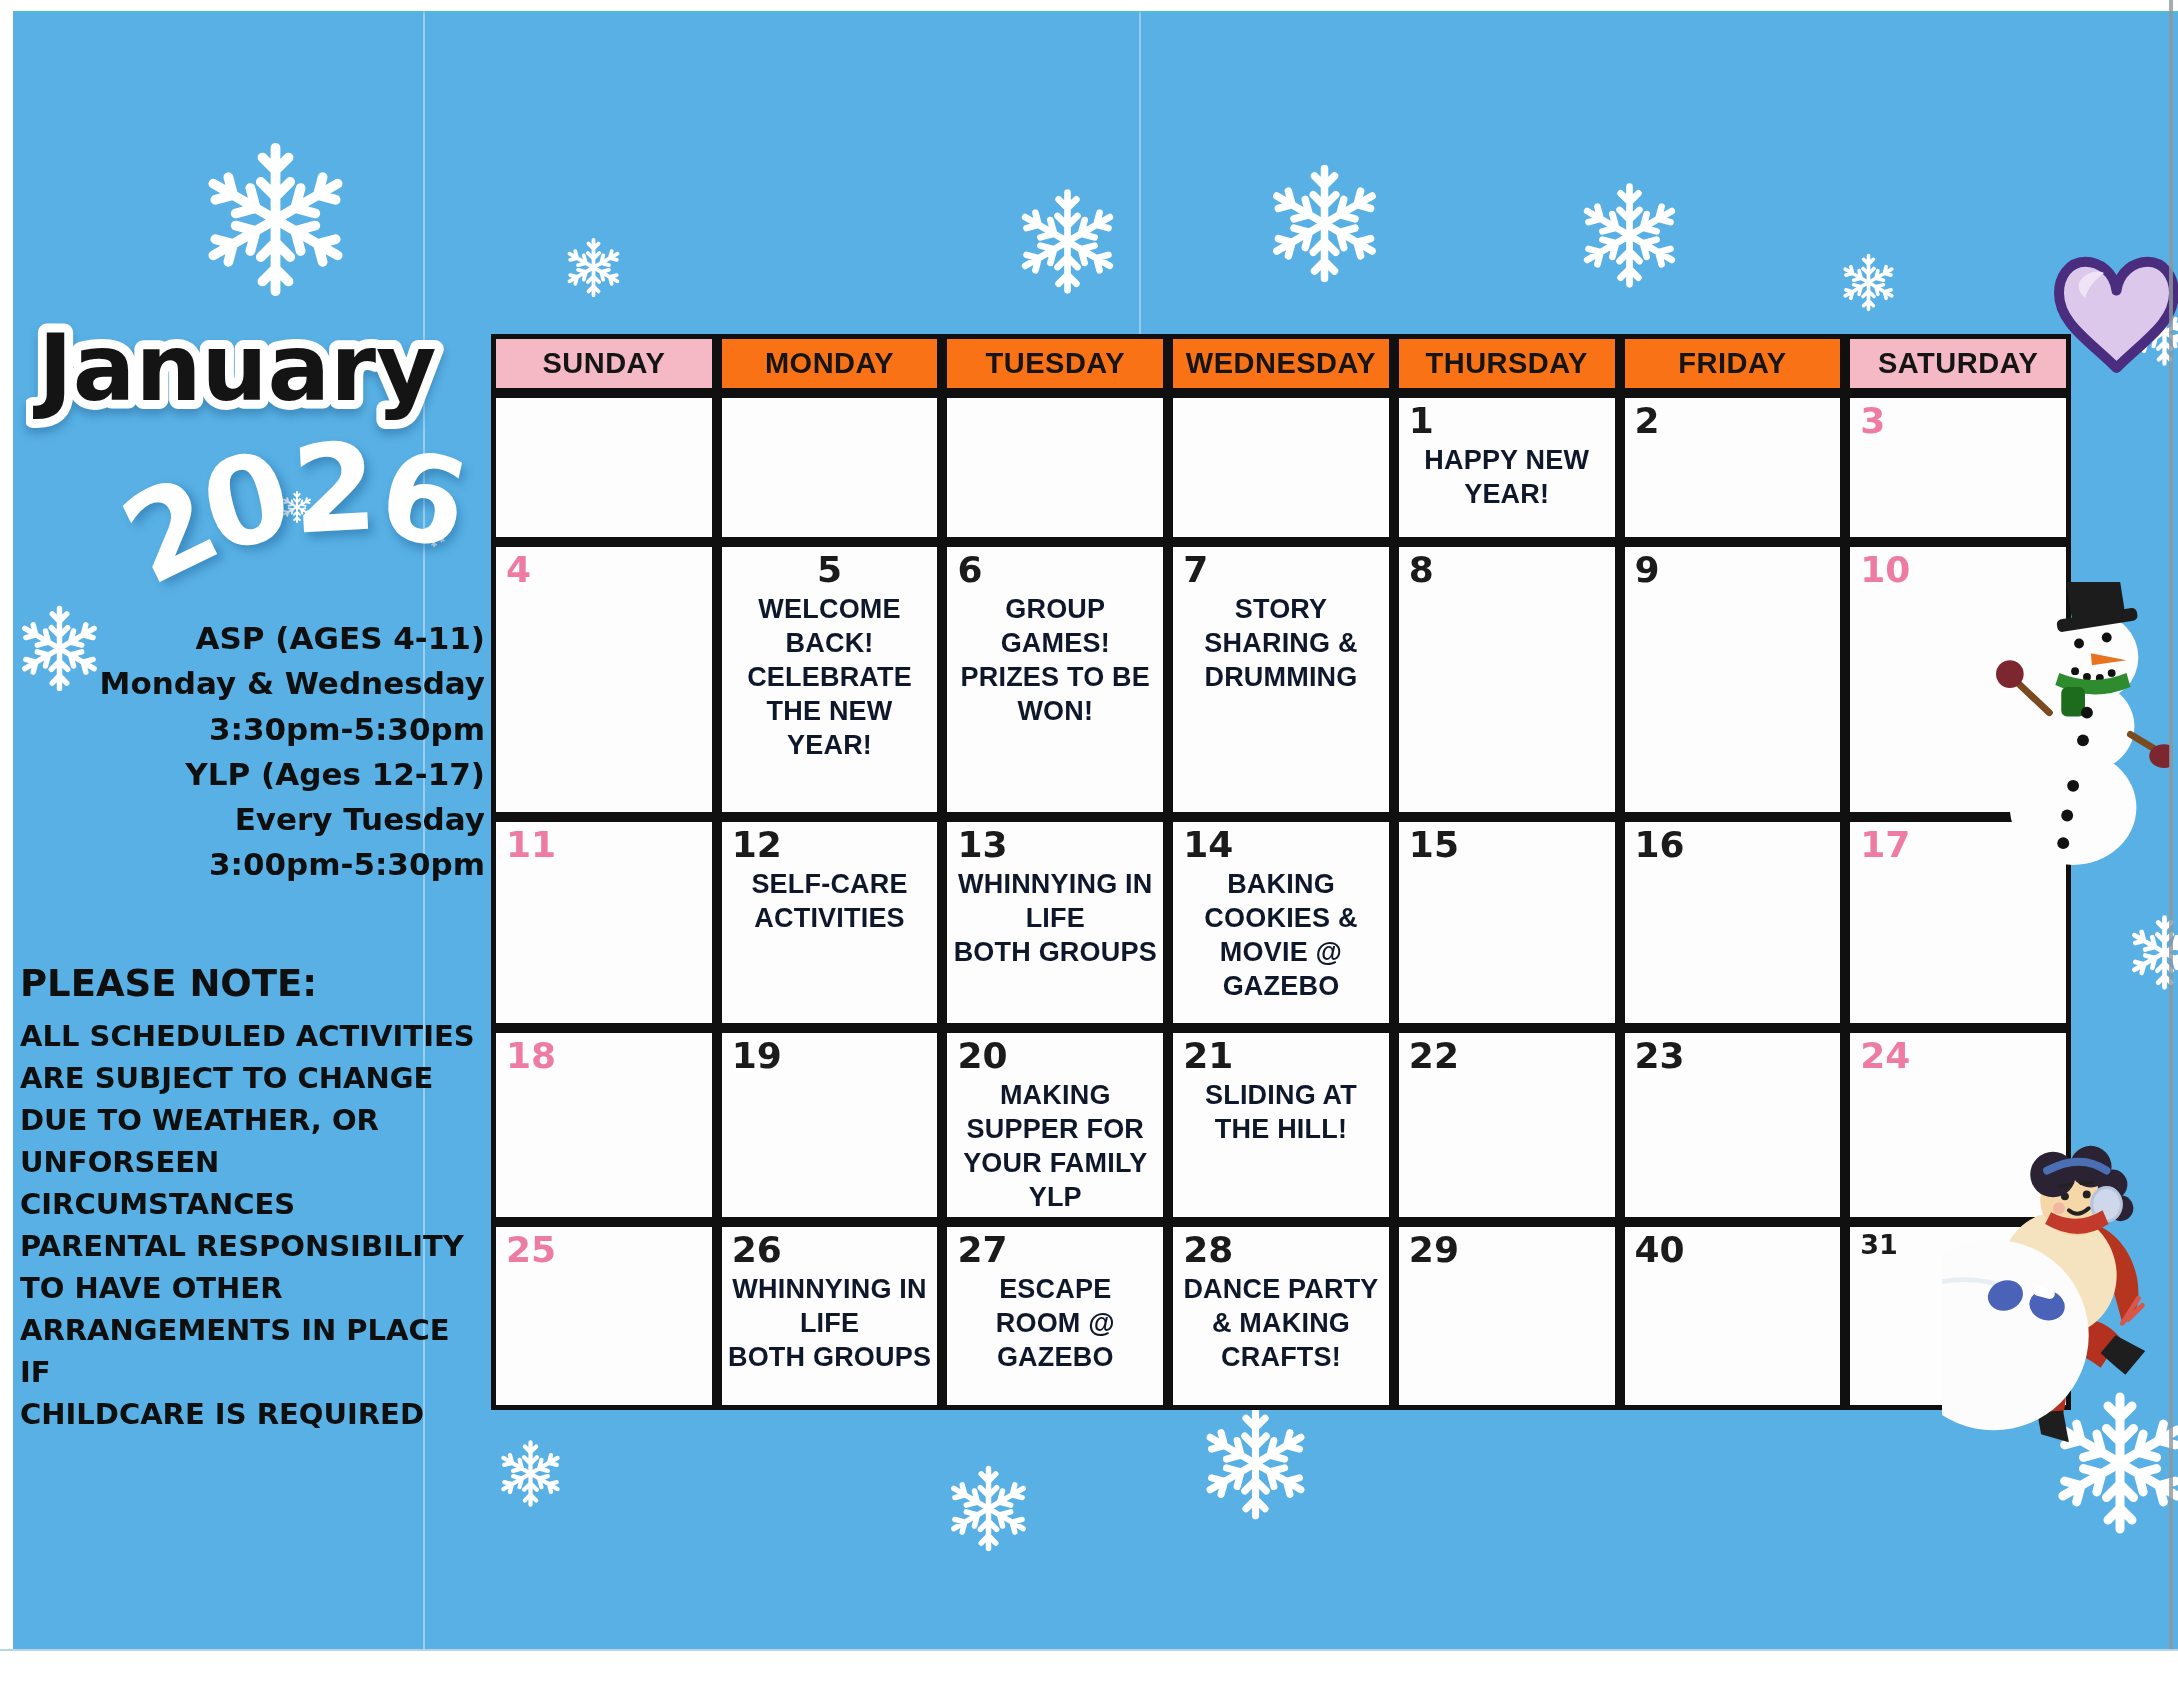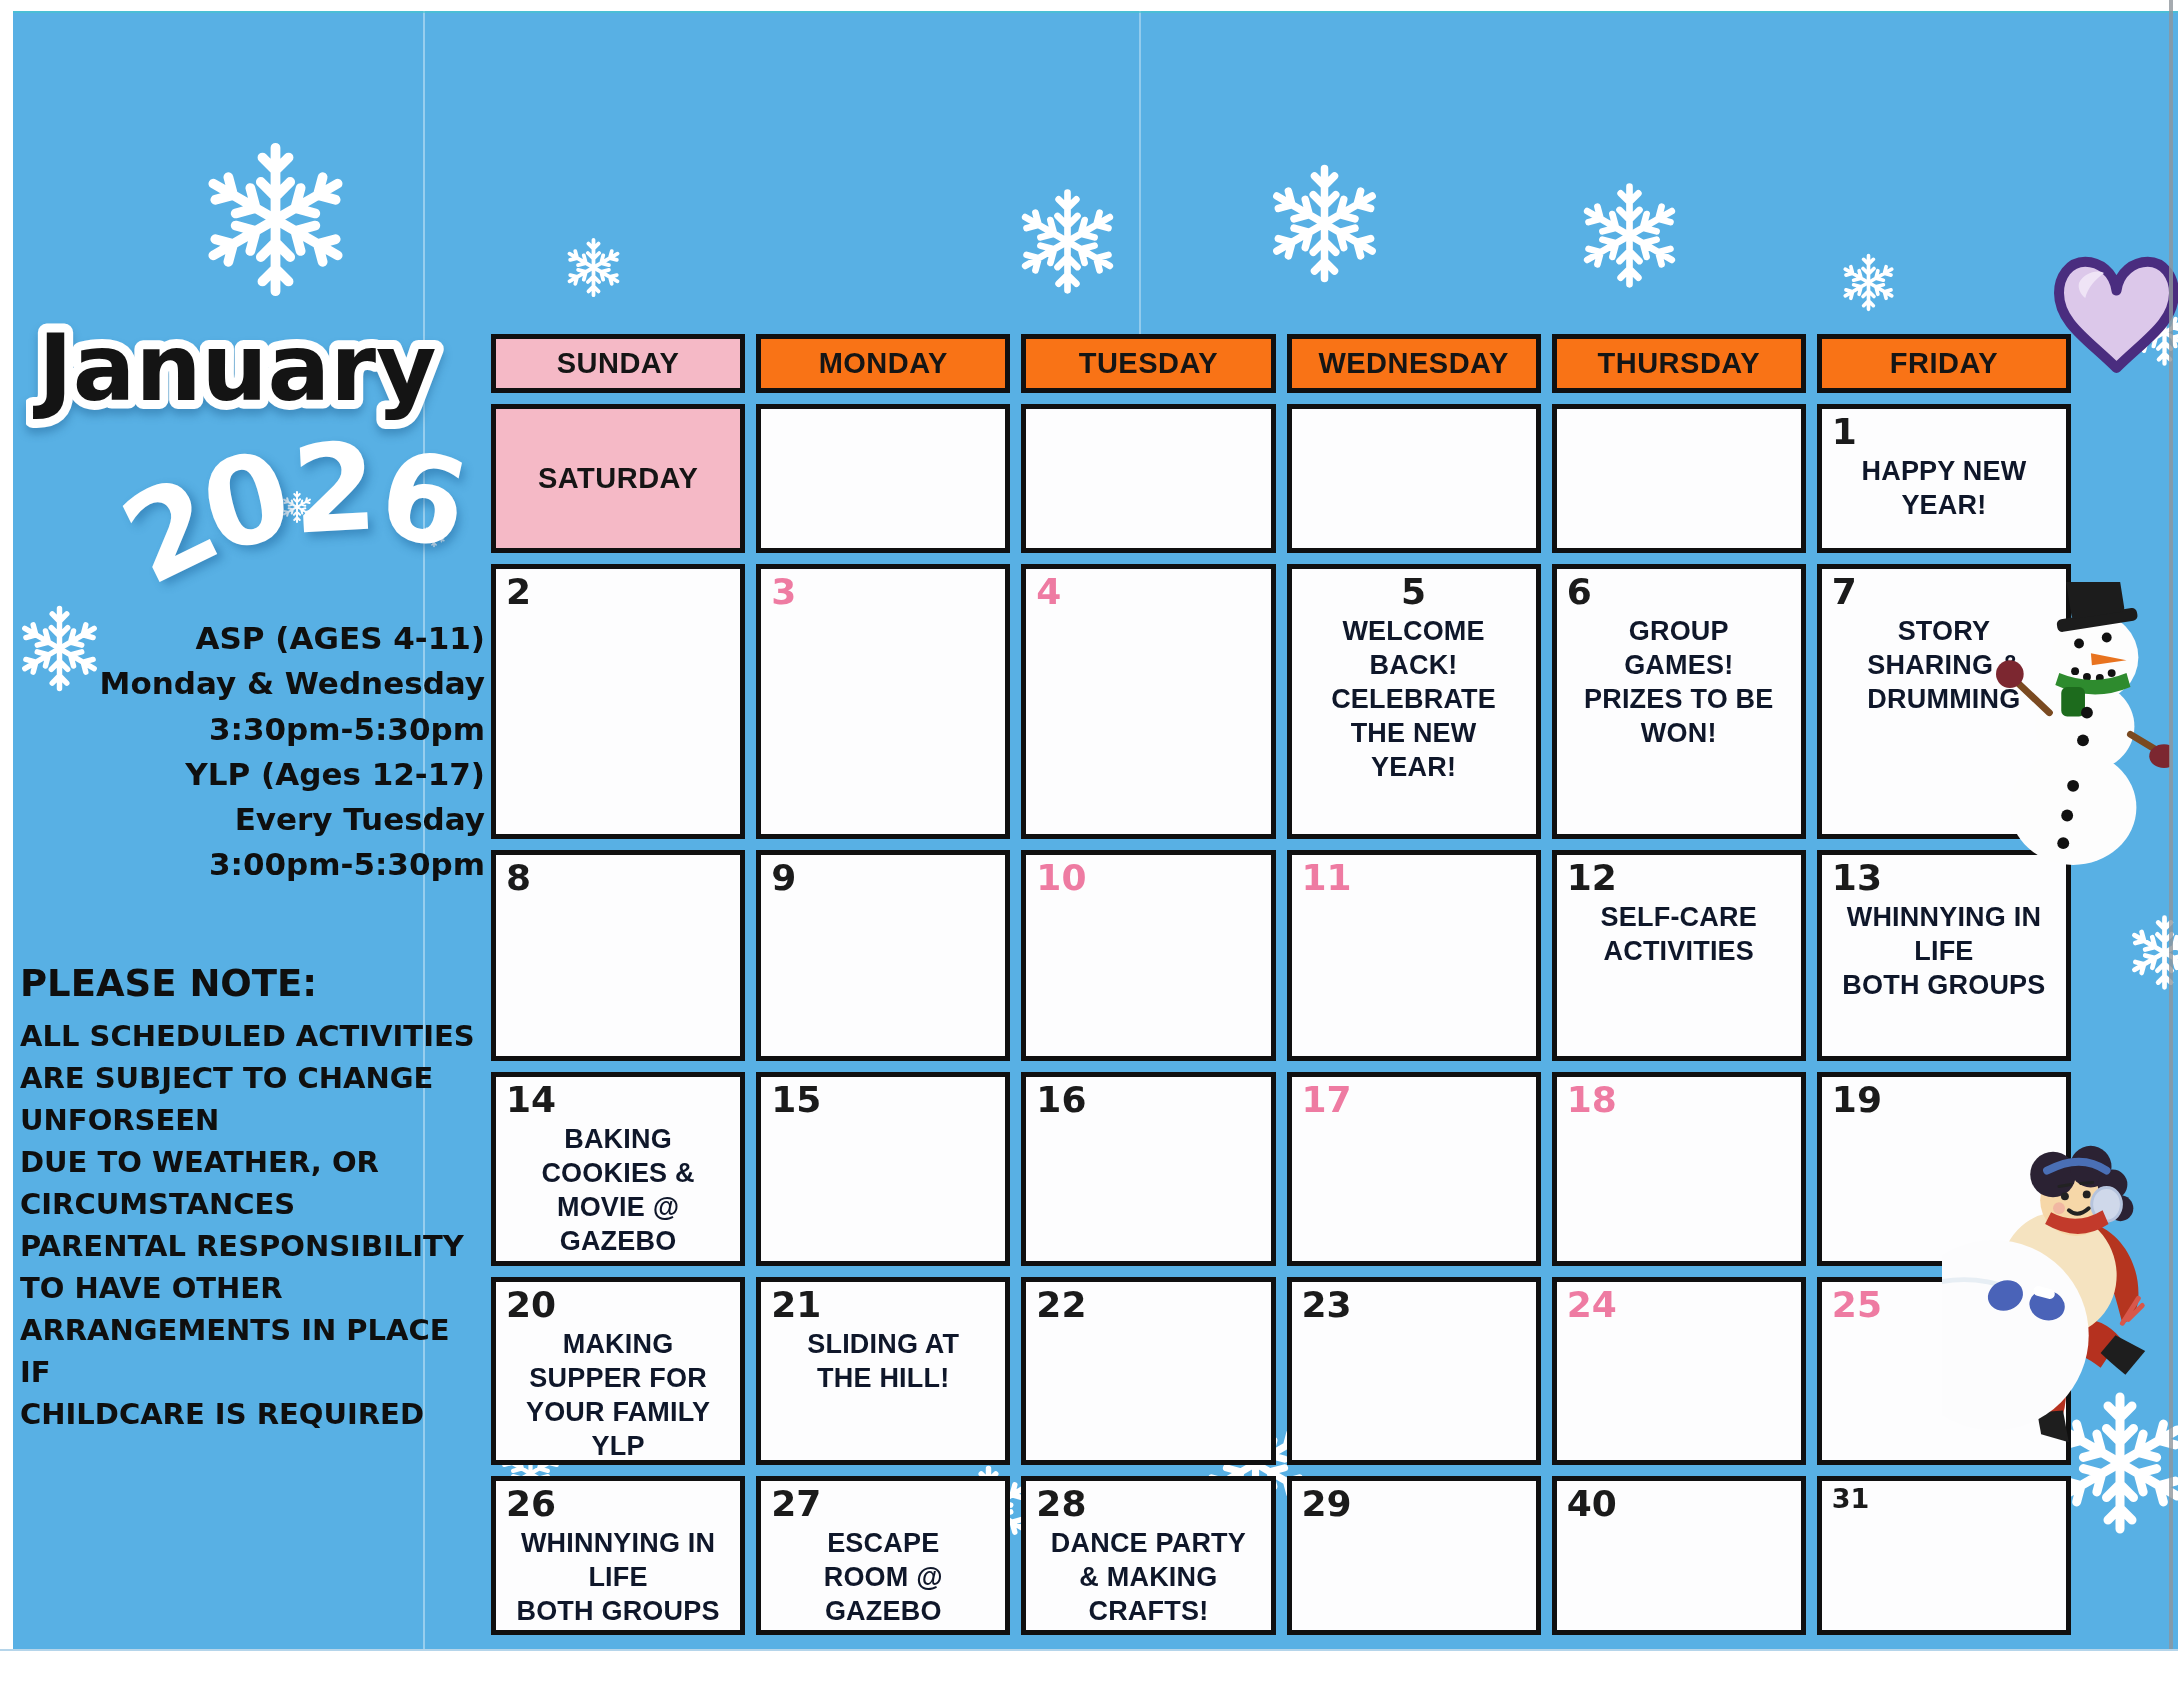--- a/index.html
+++ b/index.html
@@ -35,23 +35,23 @@
 
   
   .program{position:absolute;left:20px;top:616px;width:465px;text-align:right;z-index:2;
     font-weight:bold;font-size:31px;line-height:1.46;color:#0f0f0f;}
   .note{position:absolute;left:20px;top:962px;width:465px;z-index:2;color:#0f0f0f;}
   .note-heading{font-weight:bold;font-size:37px;margin-bottom:10px;}
   .note-line{font-weight:bold;font-size:29px;line-height:1.45;}
 
   
   .calendar{position:absolute;left:491px;top:334px;width:1580px;z-index:2;
-    display:grid;grid-template-columns:repeat(6,1fr);
+    display:grid;grid-template-columns:repeat(7,1fr);
     grid-template-rows:59px 149px 275px 211px 194px 188px;
-    gap:11px;}
+    }
   .day-header{border:5px solid #101010;display:flex;align-items:center;justify-content:center;
     font-family:"Liberation Sans",sans-serif;font-weight:600;font-size:29px;
     letter-spacing:0.5px;color:#151515;}
   .hdr-weekend{background:#f5b9c6;}
   .hdr-weekday{background:#f97316;}
   .day-cell{border:5px solid #101010;background:#fdfdfe;padding:2px 6px;overflow:hidden;}
   .day-num{font-family:"DejaVu Sans",sans-serif;font-weight:bold;font-size:36px;line-height:1.05;
     color:#1b1b1b;text-align:left;padding:2px 0 0 4px;}
   .day-num.pink{color:#ee7ba2;}
   .day-num.center{text-align:center;padding-left:0;}
@@ -161,22 +161,22 @@
     <div>YLP (Ages 12-17)</div>
     <div>Every Tuesday</div>
     <div>3:00pm-5:30pm</div>
   </div>
 
 <div class="note">
   <div class="note-heading">PLEASE NOTE:</div>
   <div id="note-lines">
       <div class="note-line">ALL SCHEDULED ACTIVITIES</div>
       <div class="note-line">ARE SUBJECT TO CHANGE</div>
+      <div class="note-line">DUE TO WEATHER, OR</div>
       <div class="note-line">UNFORSEEN</div>
-      <div class="note-line">DUE TO WEATHER, OR</div>
       <div class="note-line">CIRCUMSTANCES</div>
       <div class="note-line">PARENTAL RESPONSIBILITY</div>
       <div class="note-line">TO HAVE OTHER</div>
       <div class="note-line">ARRANGEMENTS IN PLACE IF</div>
       <div class="note-line">CHILDCARE IS REQUIRED</div>
     </div>
 </div>
 
 <div class="calendar" id="calendar-grid">
     <div class="day-header hdr-weekend">SUNDAY</div>

